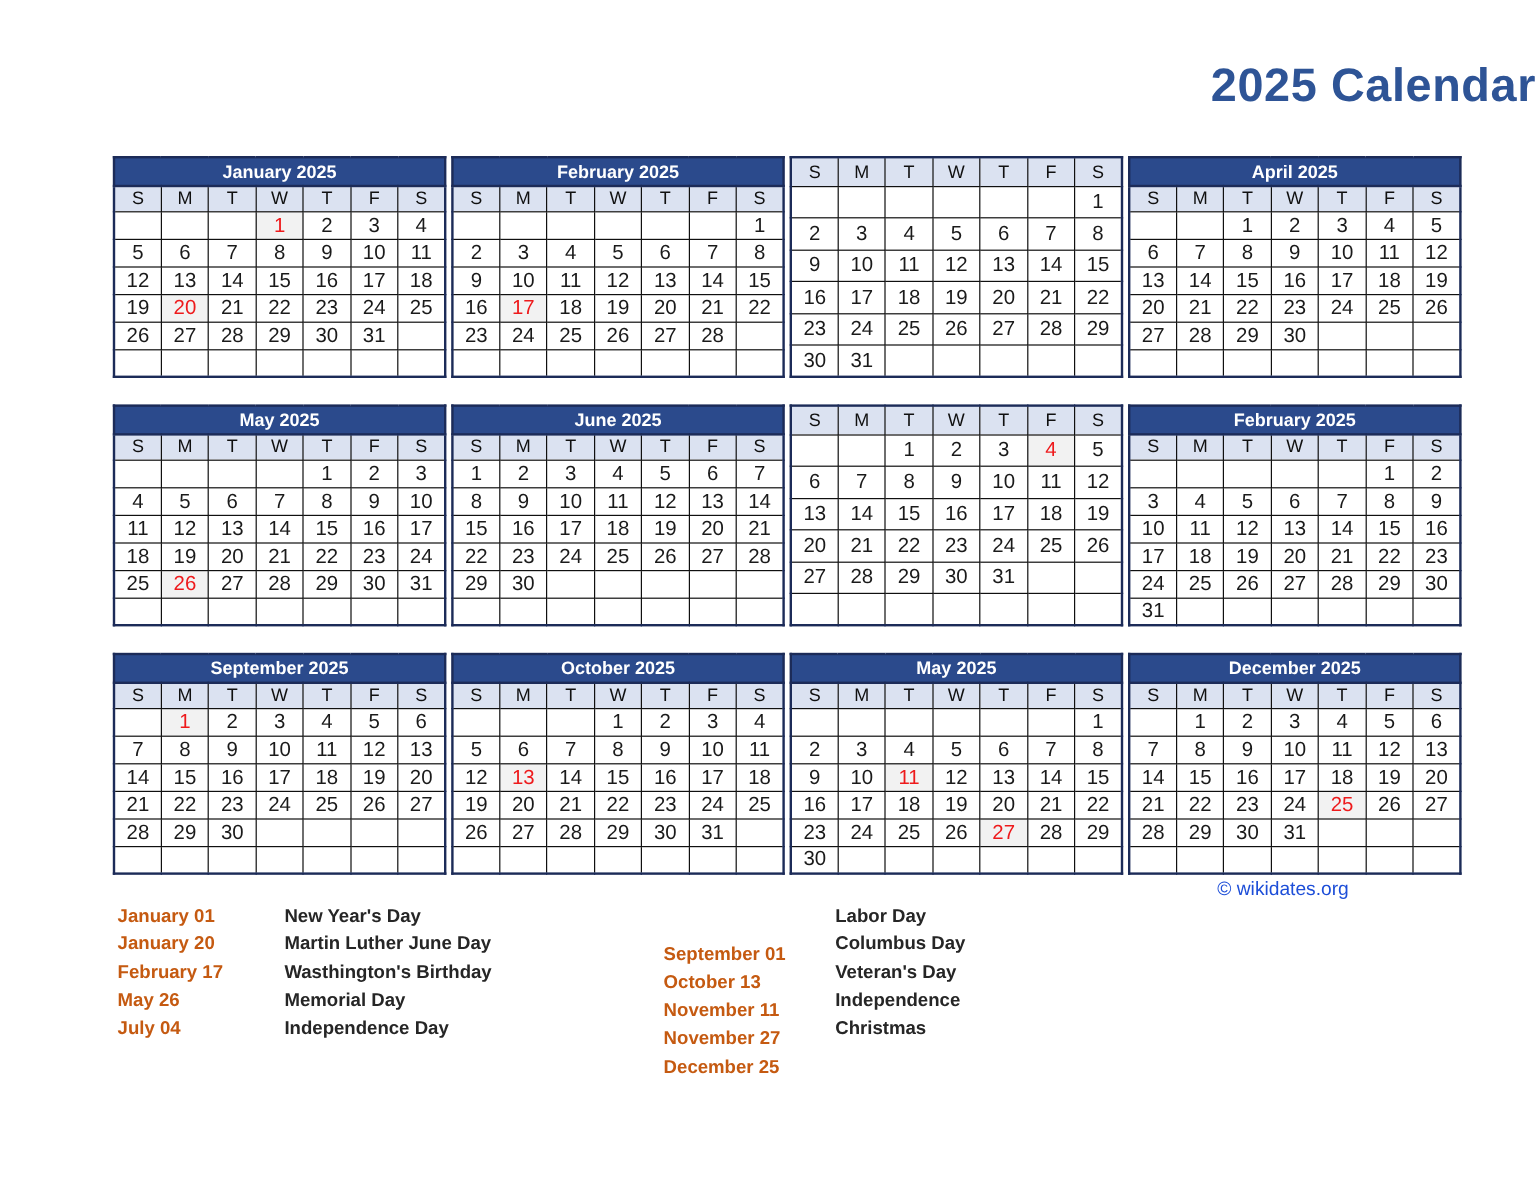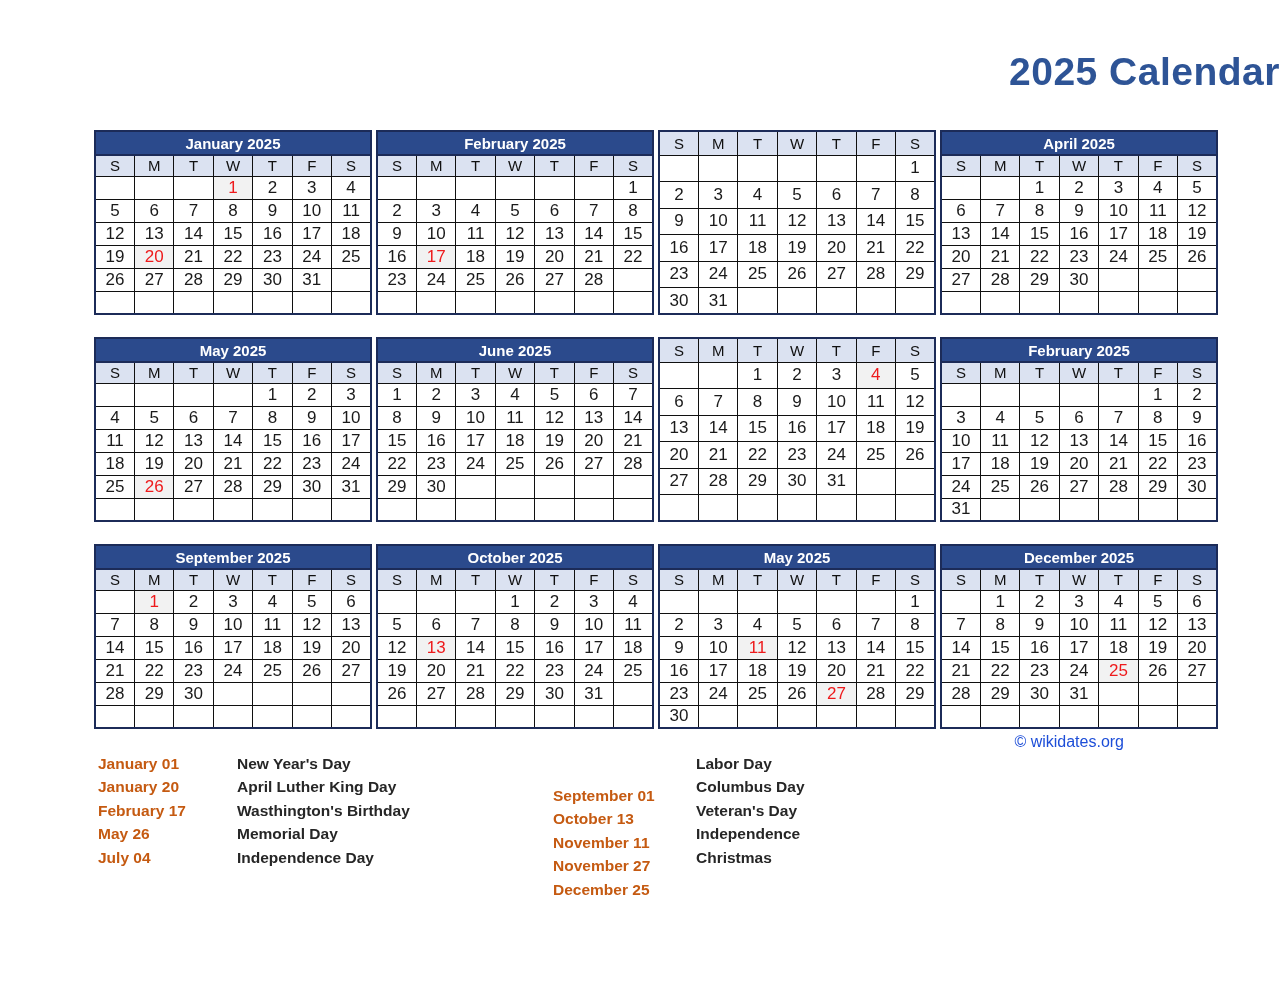--- a/index.html
+++ b/index.html
@@ -919,21 +919,21 @@
 </div>
 
 <div class="holidays">
   <div class="hcol-left">
       <div class="hrow">
         <span class="hdate">January 01</span>
         <span class="hname">New Year's Day</span>
       </div>
       <div class="hrow">
         <span class="hdate">January 20</span>
-        <span class="hname">April Luther King Day</span>
+        <span class="hname">Martin Luther June Day</span>
       </div>
       <div class="hrow">
         <span class="hdate">February 17</span>
         <span class="hname">Wasthington's Birthday</span>
       </div>
       <div class="hrow">
         <span class="hdate">May 26</span>
         <span class="hname">Memorial Day</span>
       </div>
       <div class="hrow">

